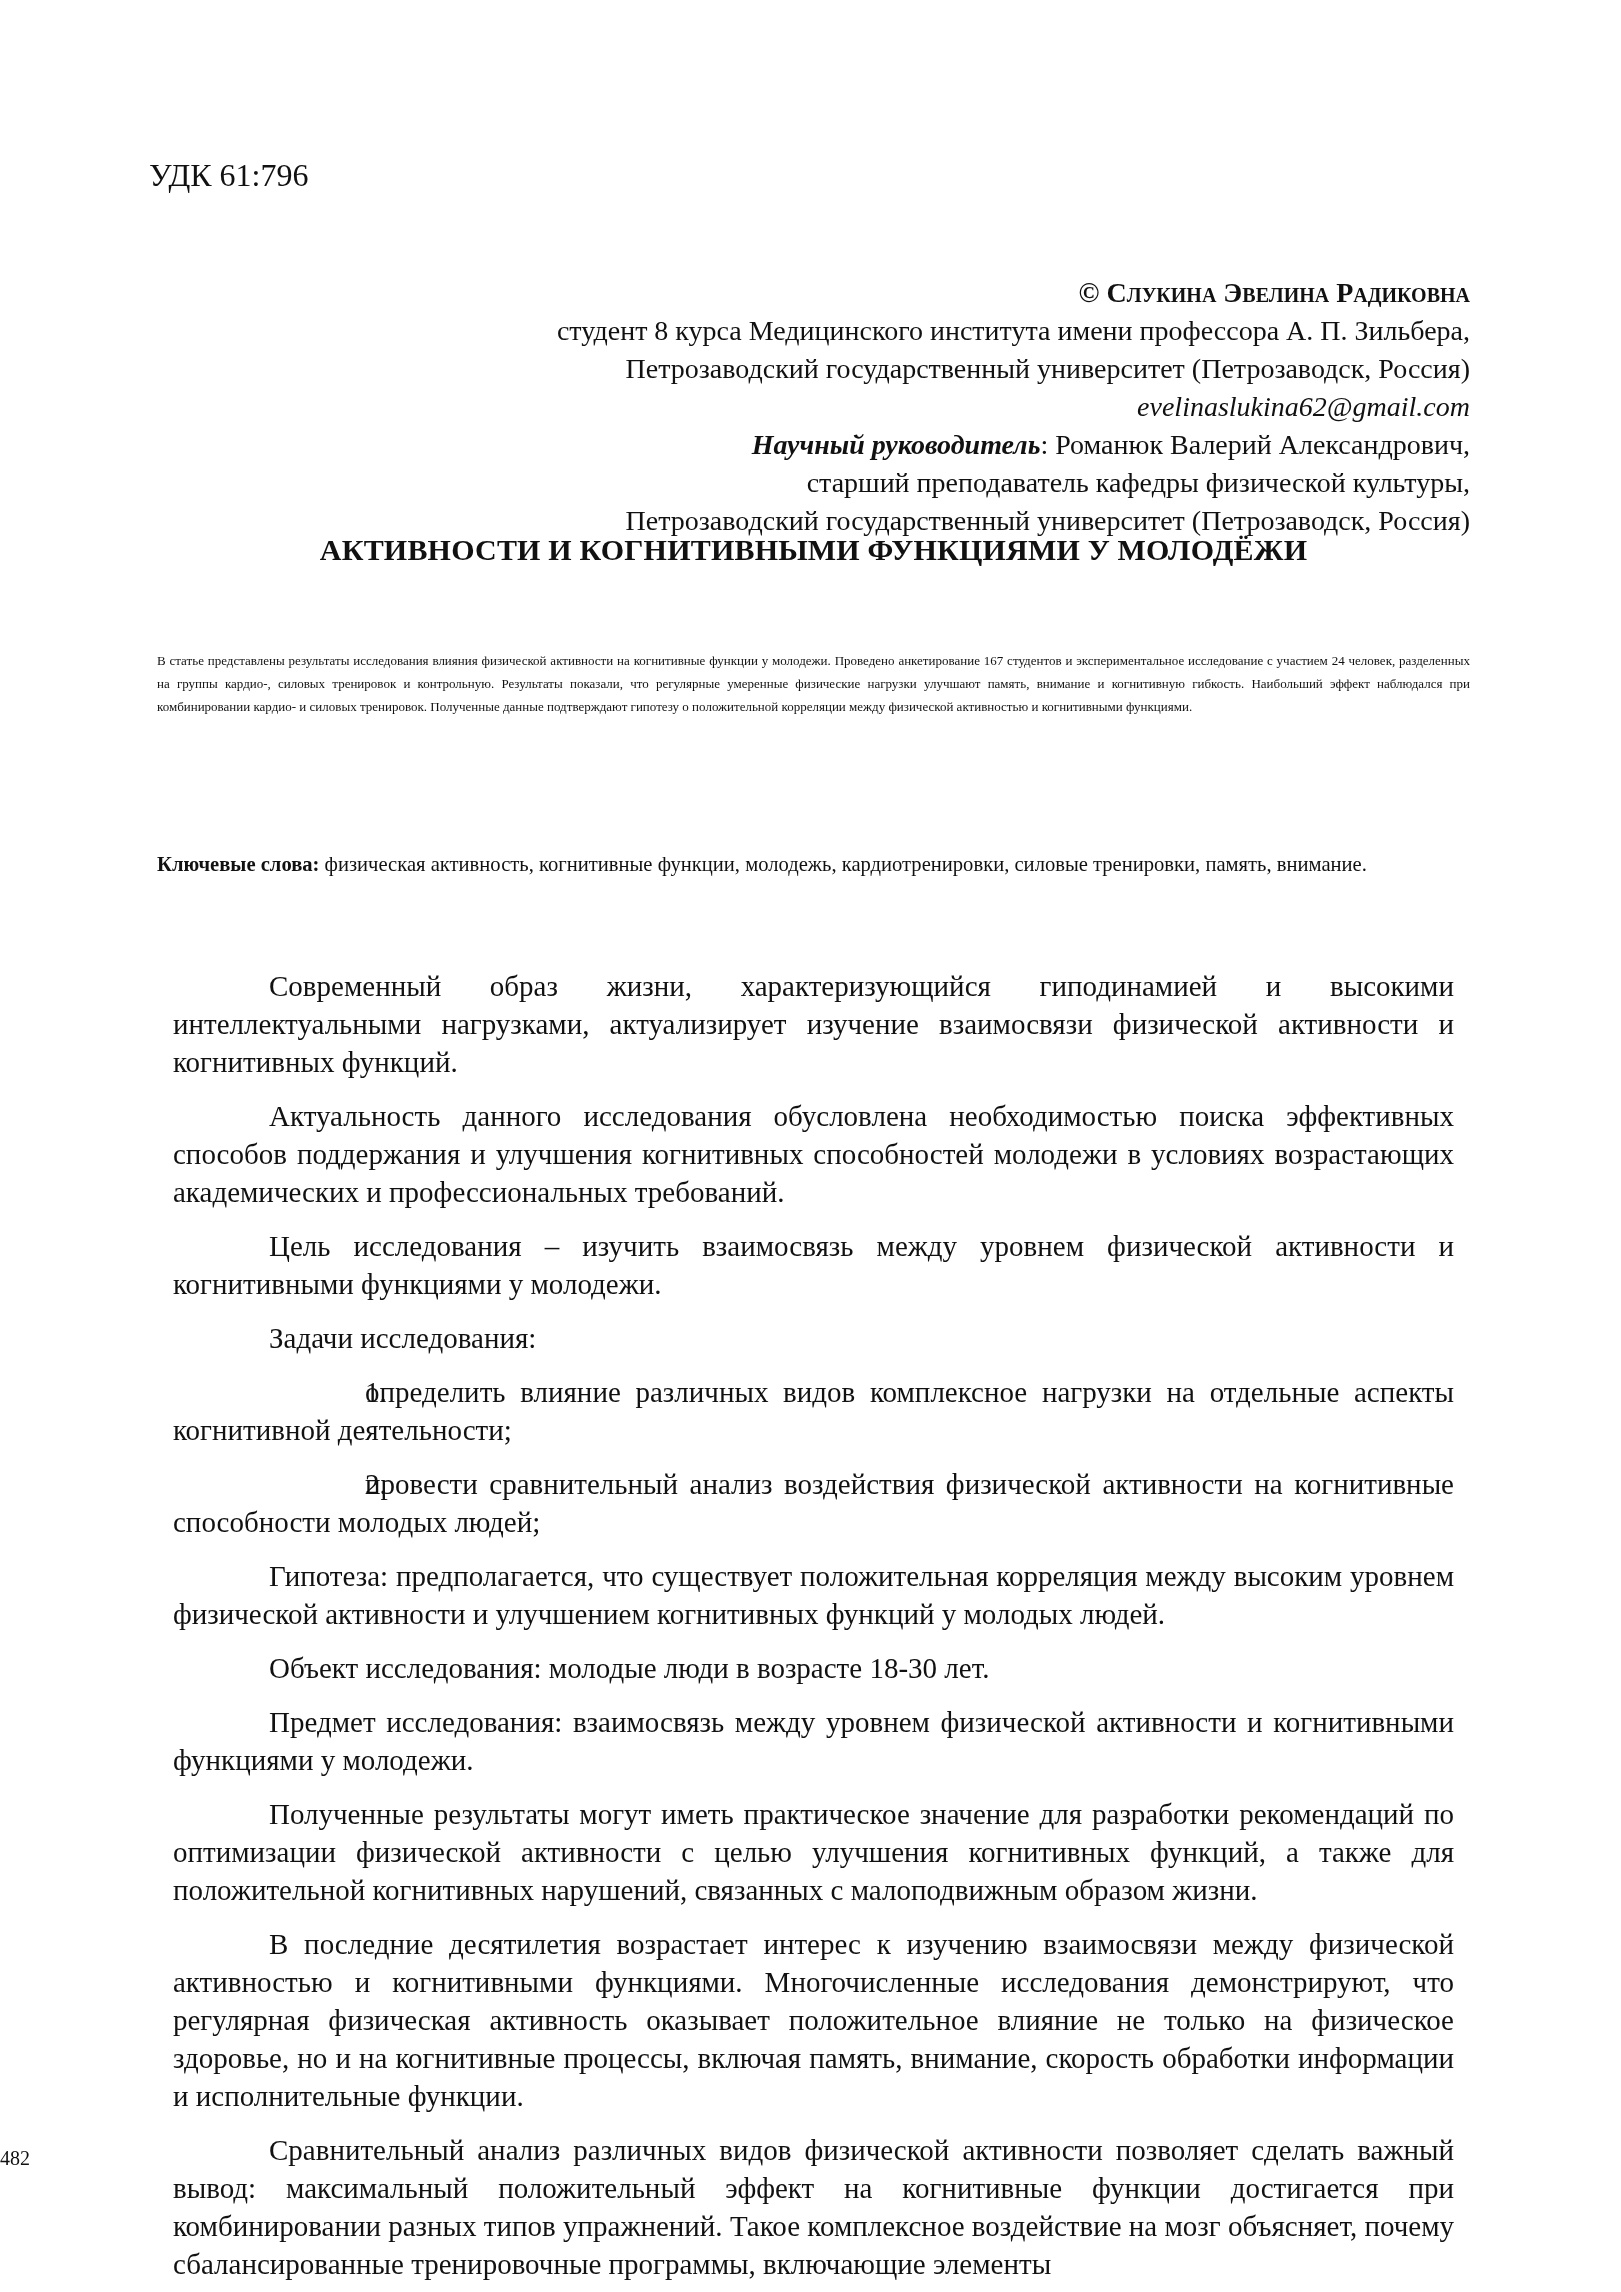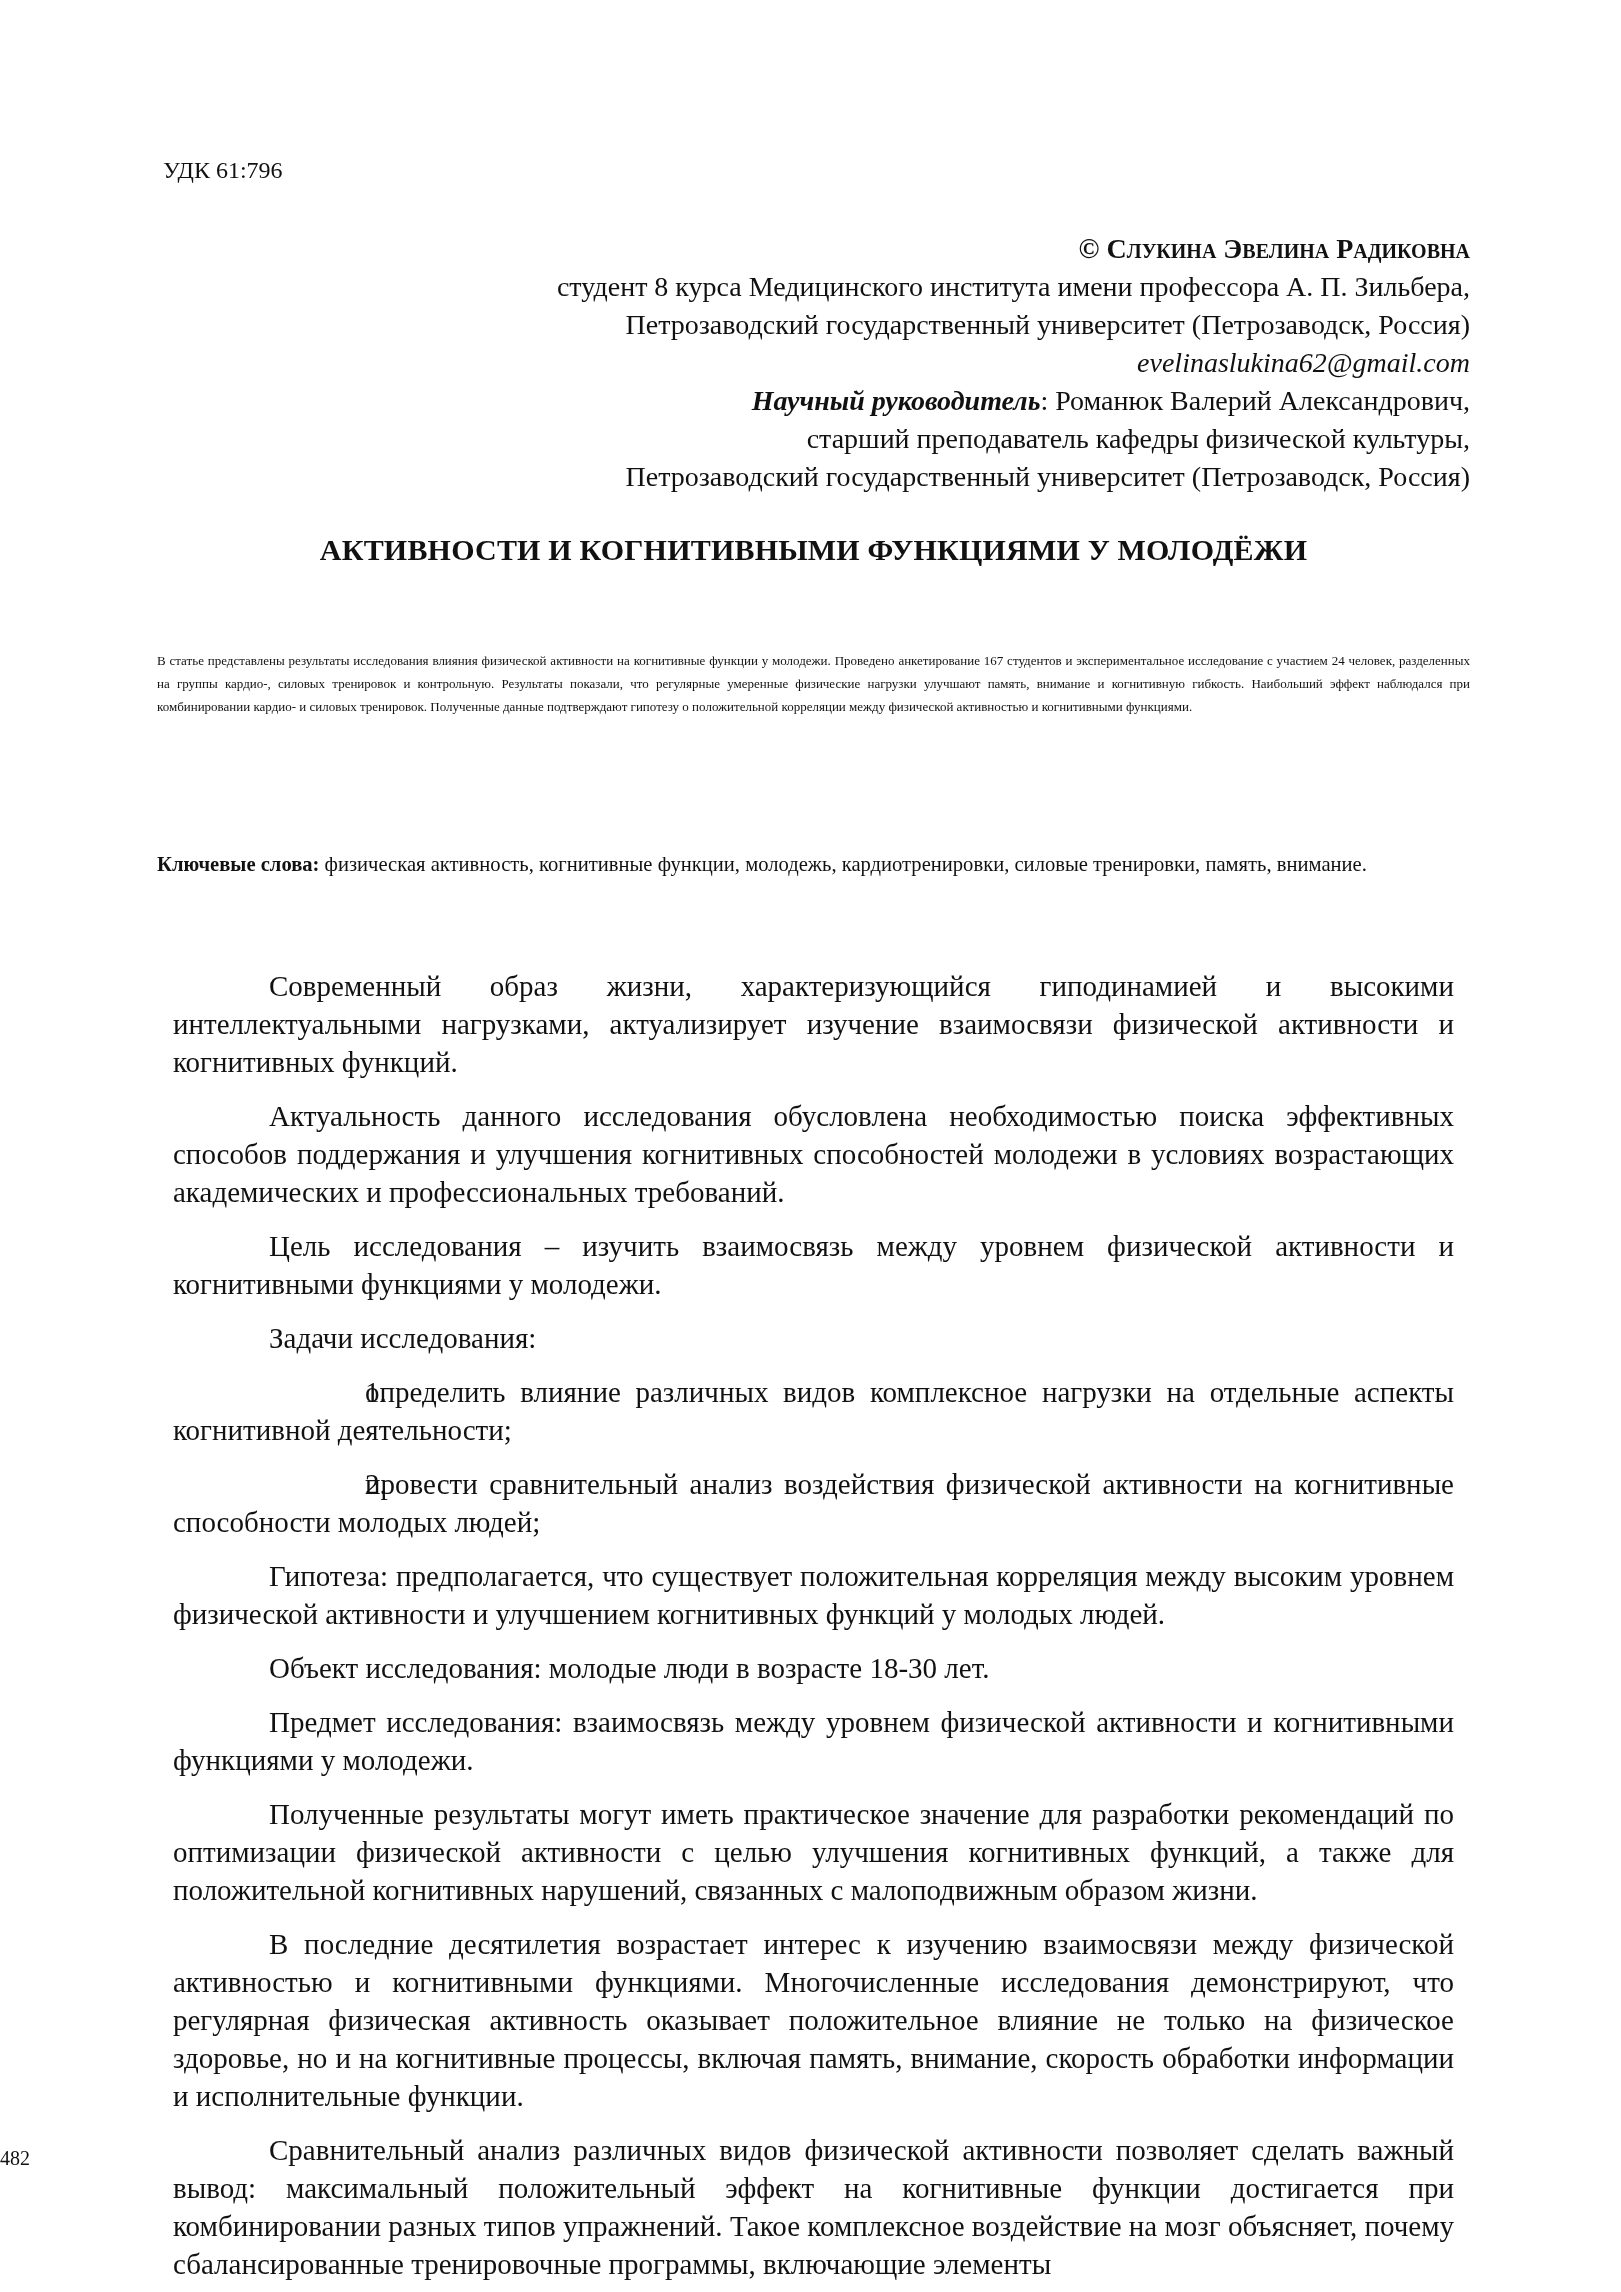--- a/index.html
+++ b/index.html
@@ -1,22 +1,22 @@
 <!DOCTYPE html>
 <html><head>
 <meta charset="utf-8">
 <style>
   html, body { margin: 0; padding: 0; background: #ffffff; }
   body {
     width: 1621px; height: 2293px; position: relative; overflow: hidden;
     font-family: "Liberation Serif", "DejaVu Serif", serif; color: #111;
   }
-  .udk { position: absolute; left: 163px; top: 157px; font-size: 24px; }
+  .udk { position: absolute; left: 149px; top: 157px; font-size: 32px; }
   .author-block { position: absolute; left: 157px; top: 230px; width: 1313px; text-align: right; font-size: 28px; line-height: 38px; }
-  .author-name { font-weight: bold; font-variant: small-caps; font-size: 28px; }
+  .author-name { font-weight: bold; font-variant: small-caps; font-size: 28px; margin-top: 44px; }
   .email { font-style: italic; }
   .sup-label { font-weight: bold; font-style: italic; }
   .title { position: absolute; left: 157px; top: 532px; width: 1313px; text-align: center; font-weight: bold; font-size: 30px; line-height: 36px; letter-spacing: 0.2px; }
   .abstract { position: absolute; left: 157px; top: 649px; width: 1313px; font-size: 13px; line-height: 23px; text-align: justify; }
   .keywords { position: absolute; left: 157px; top: 853px; width: 1313px; font-size: 20.6px; line-height: 23px; text-align: justify; }
   .kw-label { font-weight: bold; }
   .body-text { position: absolute; left: 157px; top: 951px; width: 1313px; font-size: 29px; line-height: 38px; }
   .body-text p { margin: 16px; text-align: justify; text-indent: 96px; }
   .body-text p.task { text-indent: 96px; }
   .task-num { display: inline-block; width: 96px; }

